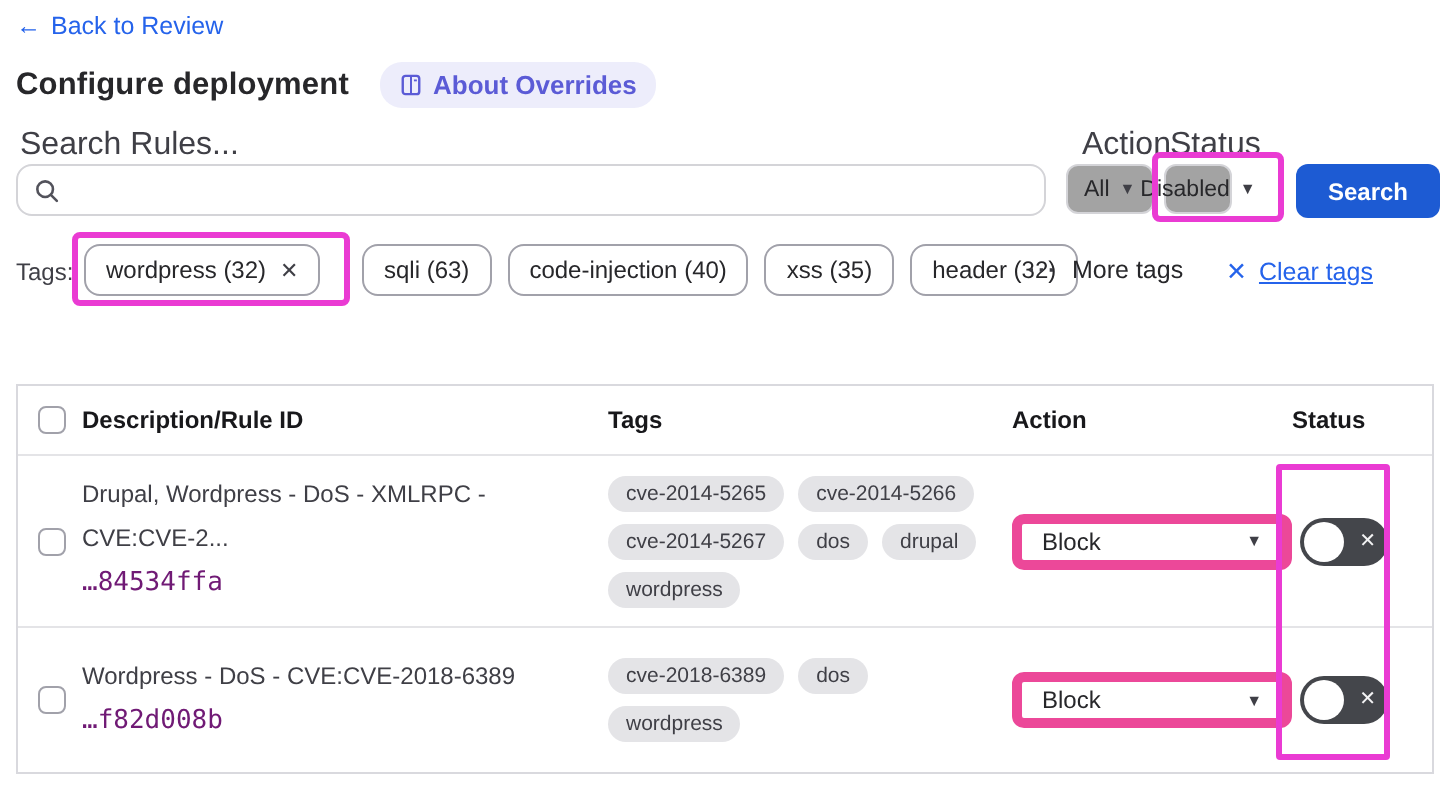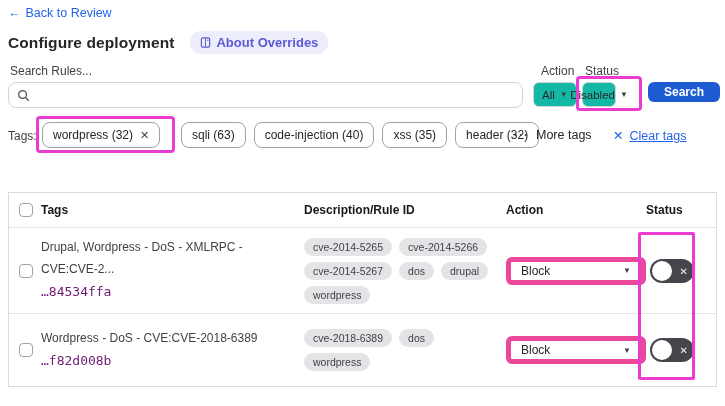--- a/index.html
+++ b/index.html
@@ -6,26 +6,26 @@
   body { background:#ffffff; font-family:"Liberation Sans","DejaVu Sans",sans-serif; }
   .page { position:relative; width:725px; height:406px; background:#fff; overflow:hidden; }
 
   
   .back-link { position:absolute; left:8px; top:6px; font-size:12.5px; color:#2563eb; text-decoration:none; display:flex; align-items:center; gap:5px; cursor:pointer; }
   .title-row { position:absolute; left:8px; top:31px; display:flex; align-items:center; gap:16px; }
   .page-title { font-size:15.5px; font-weight:bold; color:#27272a; letter-spacing:0.1px; }
   .about-badge { display:inline-flex; align-items:center; gap:5px; background:#ededfb; color:#5b5bd6; font-size:13px; font-weight:bold; padding:4px 10px; border-radius:11px; cursor:pointer; }
 
   
-  .field-label { position:absolute; font-size:12px; color:#3f3f46; }
+  .field-label { position:absolute; font-size:16px; color:#3f3f46; }
   .search-box { position:absolute; left:8px; top:82px; width:515px; height:26px; border:1px solid #d4d4d8; border-radius:8px; background:#fff; display:flex; align-items:center; padding:0 8px; gap:6px; }
   .search-box input { border:none; outline:none; flex:1; font-size:12px; font-family:inherit; color:#27272a; background:transparent; }
-  .dropdown { position:absolute; height:25px; border:1px solid #d4d4d8; border-radius:6px; background:#14b8a6; display:flex; align-items:center; justify-content:center; gap:5px; font-size:11.5px; color:#27272a; cursor:pointer; padding:0 8px; }
+  .dropdown { position:absolute; height:25px; border:1px solid #d4d4d8; border-radius:6px; background:#a3a3a3; display:flex; align-items:center; justify-content:center; gap:5px; font-size:11.5px; color:#27272a; cursor:pointer; padding:0 8px; }
   .caret { font-size:8px; color:#3f3f46; }
-  .search-btn { position:absolute; left:648px; top:82px; width:72px; height:20px; background:#1d5bd3; color:#fff; font-size:12px; font-weight:bold; border:none; border-radius:6px; cursor:pointer; font-family:inherit; }
+  .search-btn { position:absolute; left:648px; top:82px; width:72px; height:27px; background:#1d5bd3; color:#fff; font-size:12px; font-weight:bold; border:none; border-radius:6px; cursor:pointer; font-family:inherit; }
 
   
   .tags-label { position:absolute; left:8px; top:129px; font-size:12px; color:#3f3f46; }
   .selected-pill { position:absolute; left:42px; top:122px; height:26px; display:inline-flex; align-items:center; gap:7px; border:1px solid #a1a1aa; border-radius:8px; background:#fff; padding:0 10px; font-size:12px; color:#27272a; cursor:pointer; }
   .selected-pill .x { font-size:11px; color:#3f3f46; }
   .filter-pills { position:absolute; left:181px; top:122px; display:flex; gap:8px; }
   .filter-pill { height:26px; display:inline-flex; align-items:center; border:1px solid #a1a1aa; border-radius:8px; background:#fff; padding:0 10px; font-size:12px; color:#27272a; cursor:pointer; }
   .more-tags { position:absolute; left:514px; top:128px; font-size:12.5px; color:#27272a; cursor:pointer; display:flex; align-items:center; gap:7px; }
   .dots { letter-spacing:1px; font-weight:bold; color:#3f3f46; font-size:12px; }
   .clear-tags { position:absolute; left:613px; top:128px; font-size:12.5px; color:#2563eb; cursor:pointer; display:flex; align-items:center; gap:6px; }
@@ -128,22 +128,22 @@
   <span class="clear-tags">
     <span>✕</span>
     <span class="label">Clear tags</span>
   </span>
 
   <div class="table">
     <div class="trow thead">
       <div class="cb-cell">
           <div class="checkbox"></div>
         </div>
+      <div>Description/Rule ID</div>
       <div>Tags</div>
-      <div>Description/Rule ID</div>
       <div>Action</div>
       <div>Status</div>
     </div>
 
     <div class="trow tbody-row1">
       <div class="cb-cell">
           <div class="checkbox"></div>
         </div>
       <div class="desc-cell">
         <div>Drupal, Wordpress - DoS - XMLRPC - CVE:CVE-2...</div>

